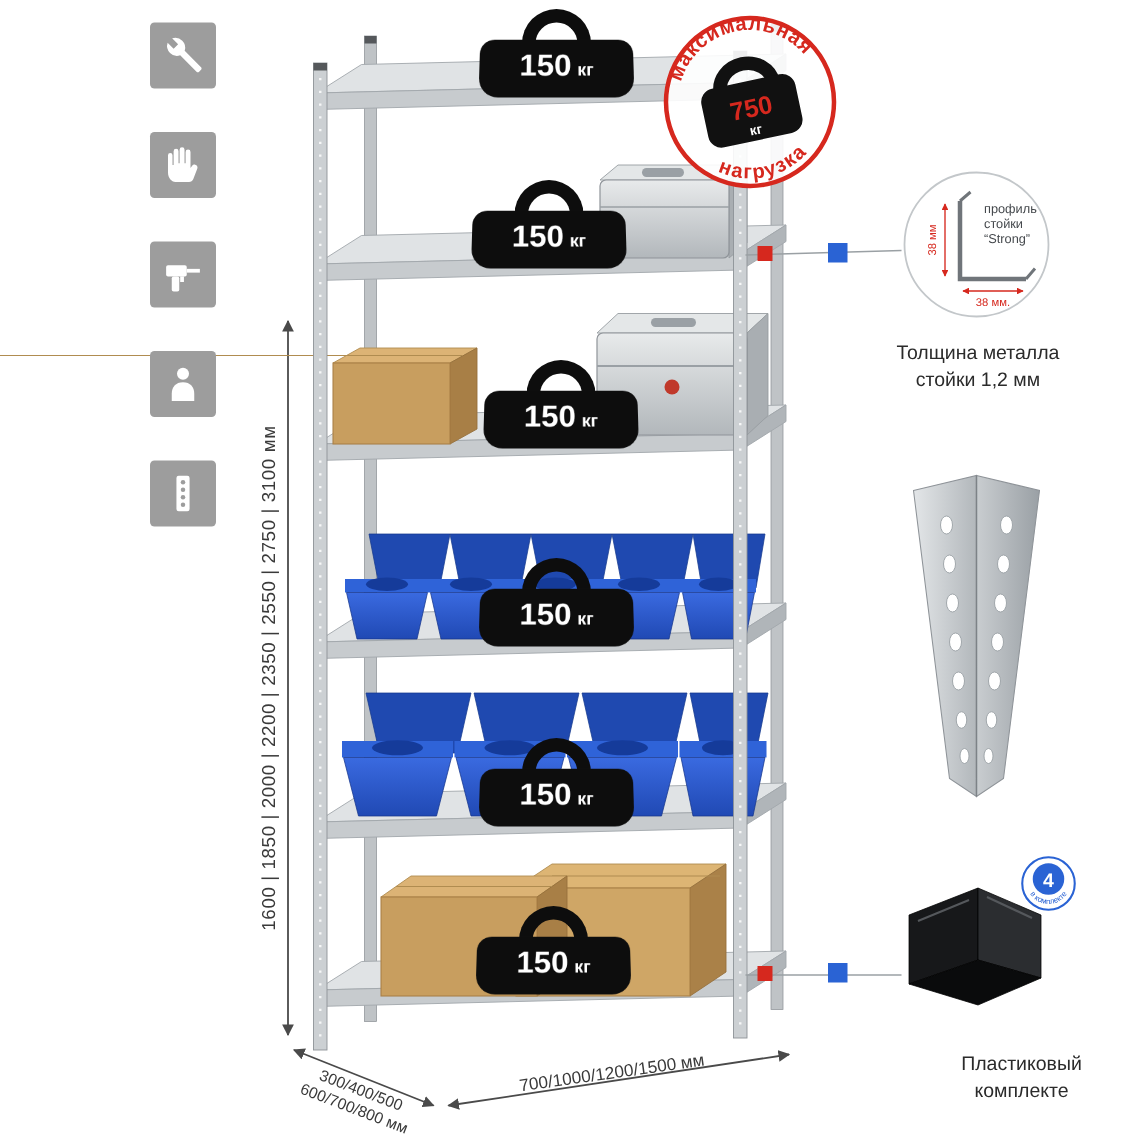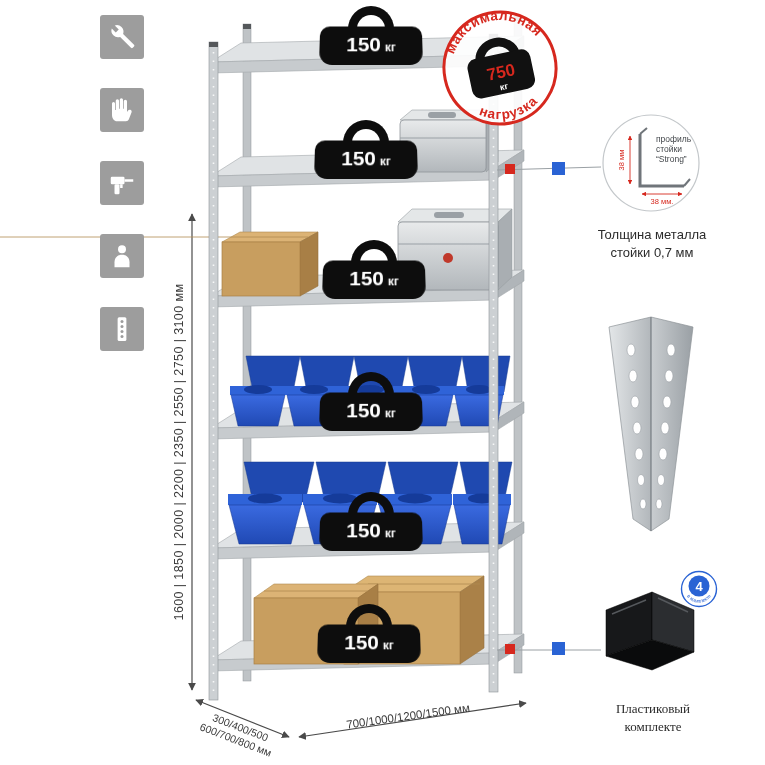--- a/index.html
+++ b/index.html
@@ -32,21 +32,21 @@
   .dim-height{position:absolute;left:179px;top:452px;transform:translate(-50%,-50%) rotate(-90deg);
     white-space:nowrap;font-size:12.5px;letter-spacing:.4px;color:#3a3a3a;z-index:2;}
   .dim-depth{position:absolute;left:238px;top:734px;transform:translate(-50%,-50%) rotate(21deg);
     text-align:center;font-size:10.5px;line-height:1.25;color:#3a3a3a;z-index:2;white-space:nowrap;}
   .dim-width{position:absolute;left:408px;top:716px;transform:translate(-50%,-50%) rotate(-8deg);
     font-size:11.5px;color:#3a3a3a;z-index:2;white-space:nowrap;}
 
   
   .caption{position:absolute;text-align:center;font-size:13px;line-height:1.35;color:#2b2b2b;z-index:2;}
   .caption-profile{left:571px;top:226px;width:162px;text-align:center;}
-  .caption-foot{left:573px;top:700px;width:160px;font-family:Liberation Serif, serif;}
+  .caption-foot{left:601px;top:700px;width:160px;}
 </style>
 </head>
 <body>
 
 <div class="canvas">
 
   <svg class="scene" width="765" height="765" viewBox="0 0 765 765">
     <defs>
       <marker id="mA" viewBox="0 0 10 10" refX="9" refY="5" markerWidth="6.5" markerHeight="6.5" orient="auto-start-reverse">
         <path d="M0 0 L10 5 L0 10 z" fill="#4a4a4a"></path>
@@ -379,20 +379,20 @@
 
   <div class="dim-height">1600 | 1850 | 2000 | 2200 | 2350 | 2550 | 2750 | 3100 мм</div>
   <div class="dim-depth">
     <div>300/400/500</div>
     <div>600/700/800 мм</div>
   </div>
   <div class="dim-width">700/1000/1200/1500 мм</div>
 
   <div class="caption caption-profile">
     <div>Толщина металла</div>
-    <div>стойки 0,7 мм</div>
+    <div>стойки 1,2 мм</div>
   </div>
   <div class="caption caption-foot">
     <div>Пластиковый</div>
     <div>комплекте</div>
   </div>
 
 </div>
 
 </body></html>

